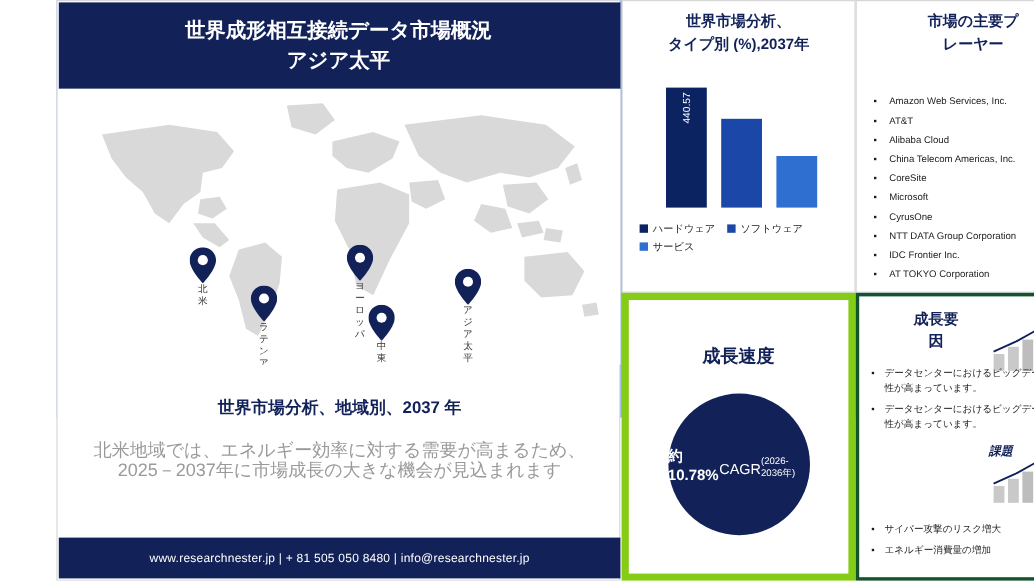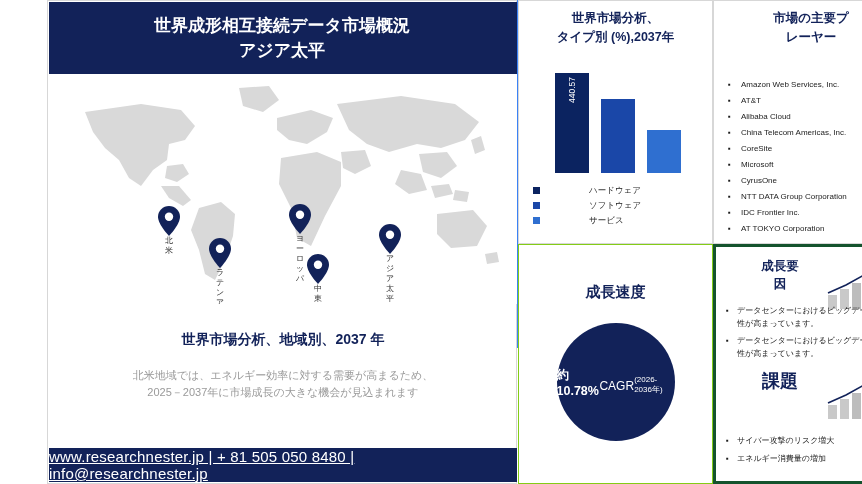--- a/index.html
+++ b/index.html
@@ -12,54 +12,54 @@
   .left-title{position:absolute;left:0;top:12px;width:468px;text-align:center;color:#ffffff;font-size:17px;font-weight:bold;line-height:25px;}
   .left-title .t2{display:block;}
 
   .map-wrap{position:absolute;left:1px;top:73px;width:468px;height:230px;background:#ffffff;overflow:hidden;}
   .map-svg{position:absolute;left:0;top:0;}
   .pin{position:absolute;width:22px;height:30px;}
   .pin svg{display:block;}
   .pin-label{position:absolute;top:30px;left:50%;transform:translateX(-50%);font-size:8px;color:#333333;text-align:center;white-space:pre-line;line-height:10px;}
 
   .left-sub{position:absolute;left:0;top:330px;width:470px;text-align:center;color:#122259;font-size:14px;font-weight:bold;}
-  .left-desc{position:absolute;left:0;top:366px;width:470px;text-align:center;color:#9a9a9a;font-size:11px;line-height:17px;}
-
-  .left-footer{position:absolute;left:1px;bottom:1px;width:468px;height:34px;background:#122259;color:#ffffff;font-size:15px;display:flex;align-items:center;justify-content:center;letter-spacing:.2px;text-decoration:underline;}
+  .left-desc{position:absolute;left:0;top:366px;width:470px;text-align:center;color:#9a9a9a;font-size:15px;line-height:17px;}
+
+  .left-footer{position:absolute;left:1px;bottom:1px;width:468px;height:34px;background:#122259;color:#ffffff;font-size:10px;display:flex;align-items:center;justify-content:center;letter-spacing:.2px;}
 
   
   .tm{position:absolute;left:471px;top:0;width:195px;height:244px;background:#ffffff;border:1px solid #d7d7d7;box-sizing:border-box;}
   .tm-title{position:absolute;left:0;top:8px;width:100%;text-align:center;color:#122259;font-size:12.5px;font-weight:bold;line-height:19px;}
   .chart-area{position:absolute;left:18px;top:72px;width:160px;height:100px;}
   .bar{position:absolute;bottom:0;}
   .bar-val{position:absolute;left:50%;top:12px;transform:translateX(-50%) rotate(-90deg);transform-origin:center;color:#ffffff;font-size:8.5px;white-space:nowrap;}
   .legend{position:absolute;left:14px;top:182px;width:170px;font-size:8.5px;color:#1b1b1b;line-height:15px;}
   .legend .row{display:flex;align-items:center;flex-wrap:wrap;}
   .sw{display:inline-block;width:7px;height:7px;margin-right:4px;}
-  .legend .item{display:inline-flex;align-items:center;margin-right:10px;gap:45px;}
+  .legend .item{display:inline-flex;align-items:center;margin-right:10px;}
 
   
   .tr{position:absolute;left:666px;top:0;width:196px;height:244px;background:#ffffff;border:1px solid #d7d7d7;box-sizing:border-box;}
   .tr-title{position:absolute;left:0;top:8px;width:100%;text-align:center;color:#122259;font-size:12.5px;font-weight:bold;line-height:19px;}
   .players{position:absolute;left:14px;top:76px;width:176px;margin:0;padding:0;list-style:none;}
   .players li{font-size:8px;color:#1b1b1b;line-height:16px;position:relative;padding-left:13px;}
   .players li:before{content:"\25AA";position:absolute;left:0;top:0;font-size:8px;color:#1b1b1b;}
 
   
-  .bm{position:absolute;left:471px;top:244px;width:195px;height:240px;background:#ffffff;border:1px solid #84cc16;box-sizing:border-box;}
+  .bm{position:absolute;left:471px;top:244px;width:195px;height:240px;background:#ffffff;border:6px solid #84cc16;box-sizing:border-box;}
   .bm-title{position:absolute;left:0;top:38px;width:100%;text-align:center;color:#122259;font-size:15px;font-weight:bold;}
   .donut{position:absolute;left:50%;top:78px;transform:translateX(-50%);width:118px;height:118px;border-radius:50%;background:#122259;color:#ffffff;display:flex;flex-direction:row;align-items:center;justify-content:center;}
   .donut .pct{font-size:12.5px;font-weight:bold;}
   .donut .cagr{font-size:12px;margin-top:7px;}
   .donut .yrs{font-size:8px;margin-top:6px;}
 
   
   .br{position:absolute;left:666px;top:244px;width:196px;height:240px;background:#ffffff;border:3px solid #14532d;box-sizing:border-box;}
   .br-title{position:absolute;left:0;top:10px;width:128px;text-align:center;color:#122259;font-size:12.5px;font-weight:bold;line-height:18px;}
-  .br-title2{position:absolute;left:0;top:122px;width:128px;text-align:center;color:#122259;font-size:18px;font-weight:bold;}
+  .br-title2{position:absolute;left:0;top:122px;width:128px;text-align:right;color:#122259;font-size:10px;font-weight:bold;font-style:italic;}
   .bullets{position:absolute;left:8px;width:180px;margin:0;padding:0;list-style:none;}
   .bullets.one{top:58px;}
   .bullets.two{top:152px;width:180px;}
   .bullets li{font-size:8px;color:#1b1b1b;line-height:12.5px;position:relative;padding-left:13px;margin-bottom:5px;}
   .bullets li:before{content:"\25AA";position:absolute;left:2px;top:0;font-size:8px;}
   .mini{position:absolute;right:6px;width:74px;height:52px;}
 </style>
 </head>
 <body>
 

